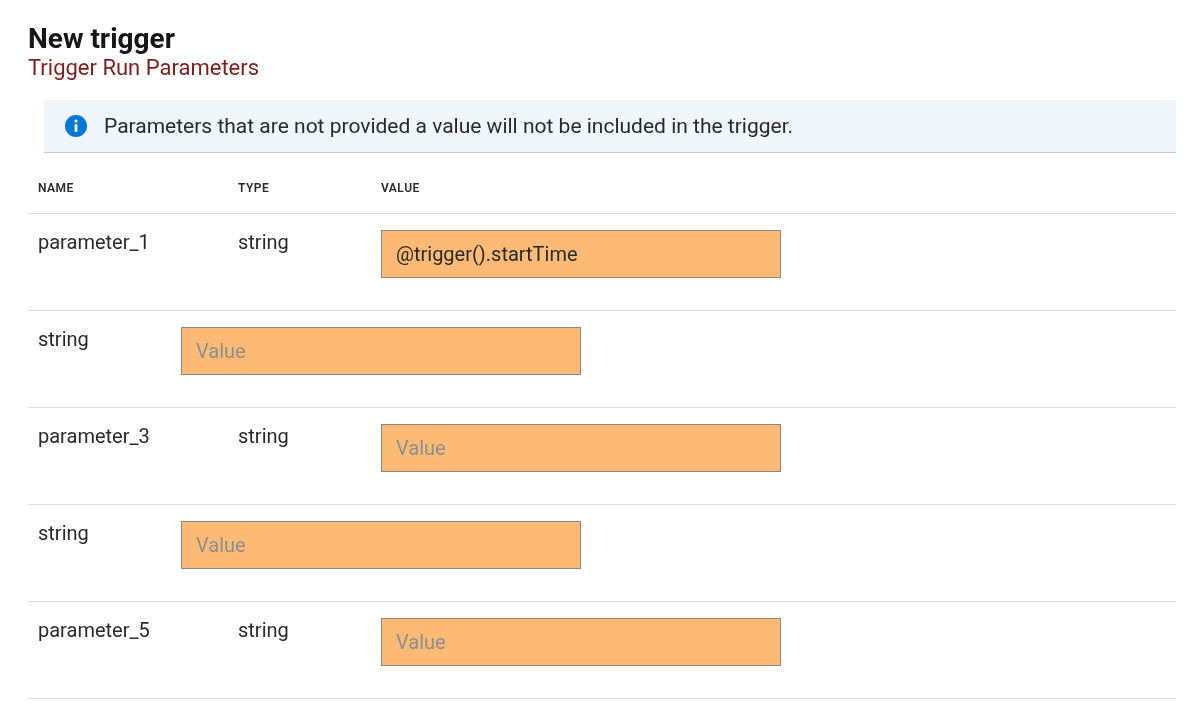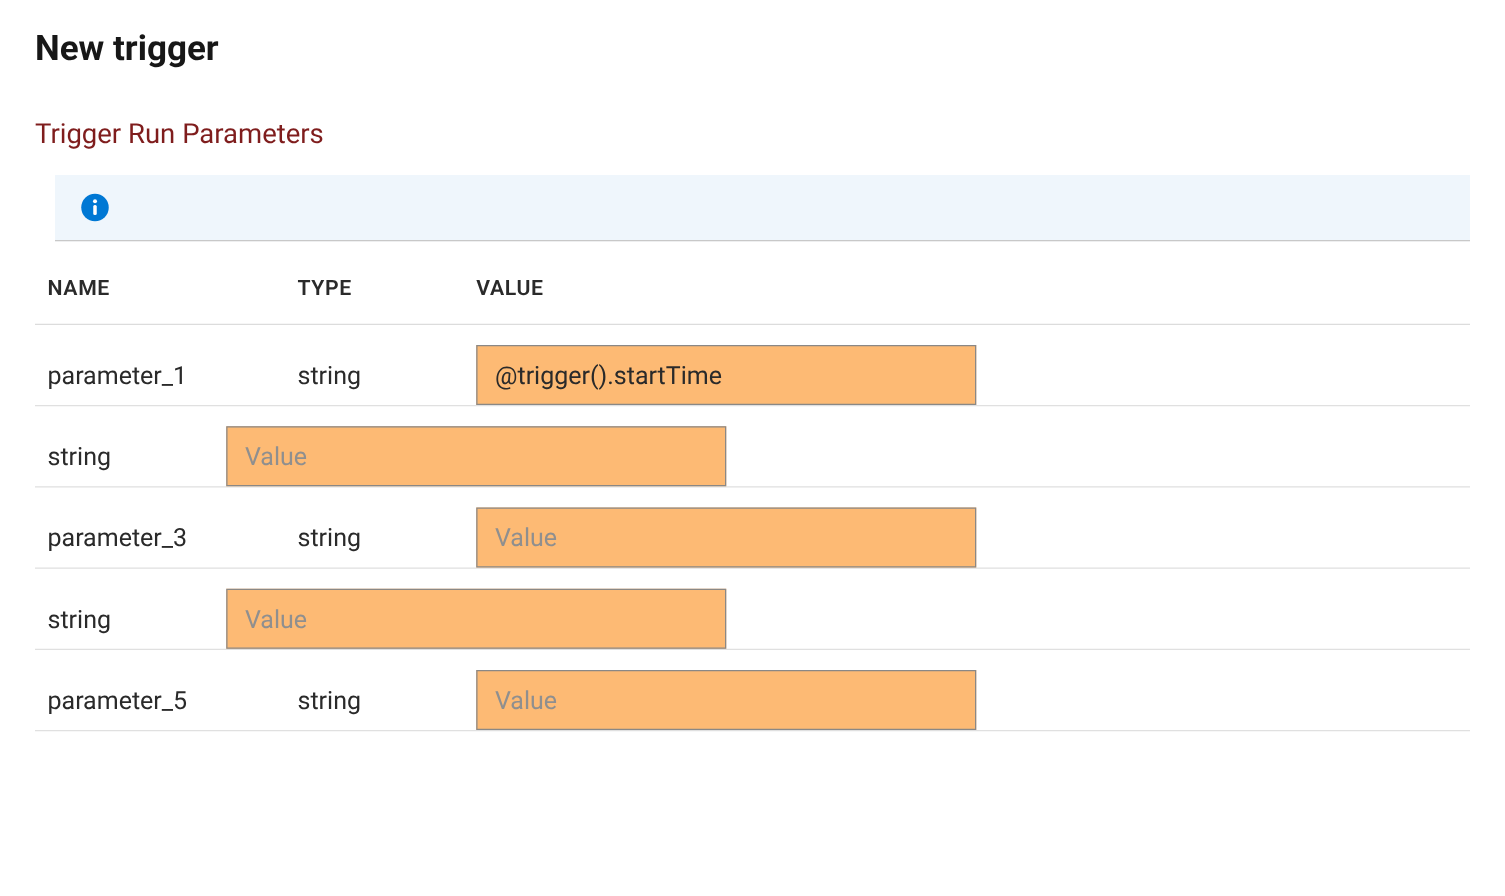--- a/index.html
+++ b/index.html
@@ -11,21 +11,20 @@
       font-family: "Segoe UI", -apple-system, BlinkMacSystemFont, Roboto, "Helvetica Neue", sans-serif;
       background: #fff;
       color: #323130;
       padding: 22px 28px;
       width: 1204px;
     }
     .page-title {
       font-size: 28px;
       font-weight: 700;
       color: #171717;
-      margin-bottom: 40px;
     }
     .section-title {
       font-size: 22px;
       font-weight: 400;
       color: #7f1d1d;
       margin-bottom: 20px;
     }
     .info-banner {
       display: flex;
       align-items: center;
@@ -52,40 +51,39 @@
     }
     .params-table {
       width: 100%;
     }
     .table-header {
       display: flex;
       padding: 28px 0 18px 10px;
       border-bottom: 1px solid #dcdcdc;
     }
     .table-header .col {
-      font-size: 17px;
+      font-size: 12px;
       font-weight: 600;
       color: #2a2a2a;
       letter-spacing: 0.5px;
     }
     .col-name {
       width: 200px;
       flex-shrink: 0;
     }
     .col-type {
       width: 143px;
       flex-shrink: 0;
     }
     .col-value {
       flex: 1;
     }
     .table-row {
       display: flex;
-      align-items: center;
-      padding: 16px 0 0 10px;
+      padding: 16px 0 32px 10px;
       border-bottom: 1px solid #e0e0e0;
     }
     .table-row .cell {
       font-size: 20px;
       color: #2a2a2a;
     }
     .value-input {
       width: 400px;
       height: 48px;
       padding: 0 14px;
@@ -109,20 +107,21 @@
 <h2 class="section-title">Trigger Run Parameters</h2>
 
 <div class="info-banner">
   <span class="info-icon">
     <svg viewBox="0 0 24 24" fill="none" xmlns="http://www.w3.org/2000/svg">
       <circle cx="12" cy="12" r="11" fill="#0078d4"></circle>
       <circle cx="12" cy="7" r="1.6" fill="#fff"></circle>
       <rect x="10.6" y="10" width="2.8" height="8" rx="1.2" fill="#fff"></rect>
     </svg>
   </span>
+  <span>Parameters that are not provided a value will not be included in the trigger.</span>
 </div>
 
 <div class="params-table">
   <div class="table-header">
     <div class="col col-name">NAME</div>
     <div class="col col-type">TYPE</div>
     <div class="col col-value">VALUE</div>
   </div>
 
   <div class="table-row">

